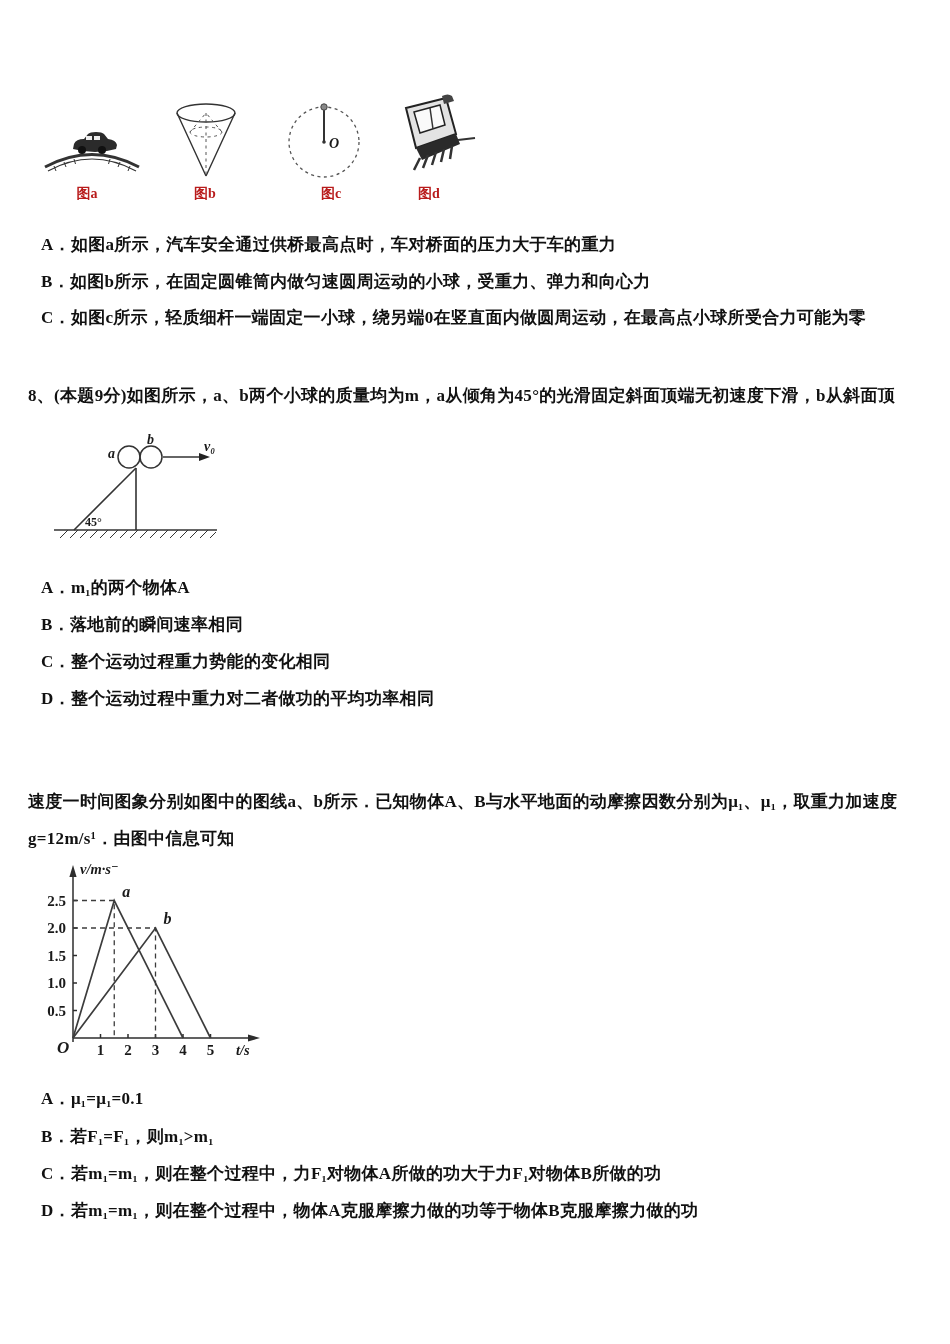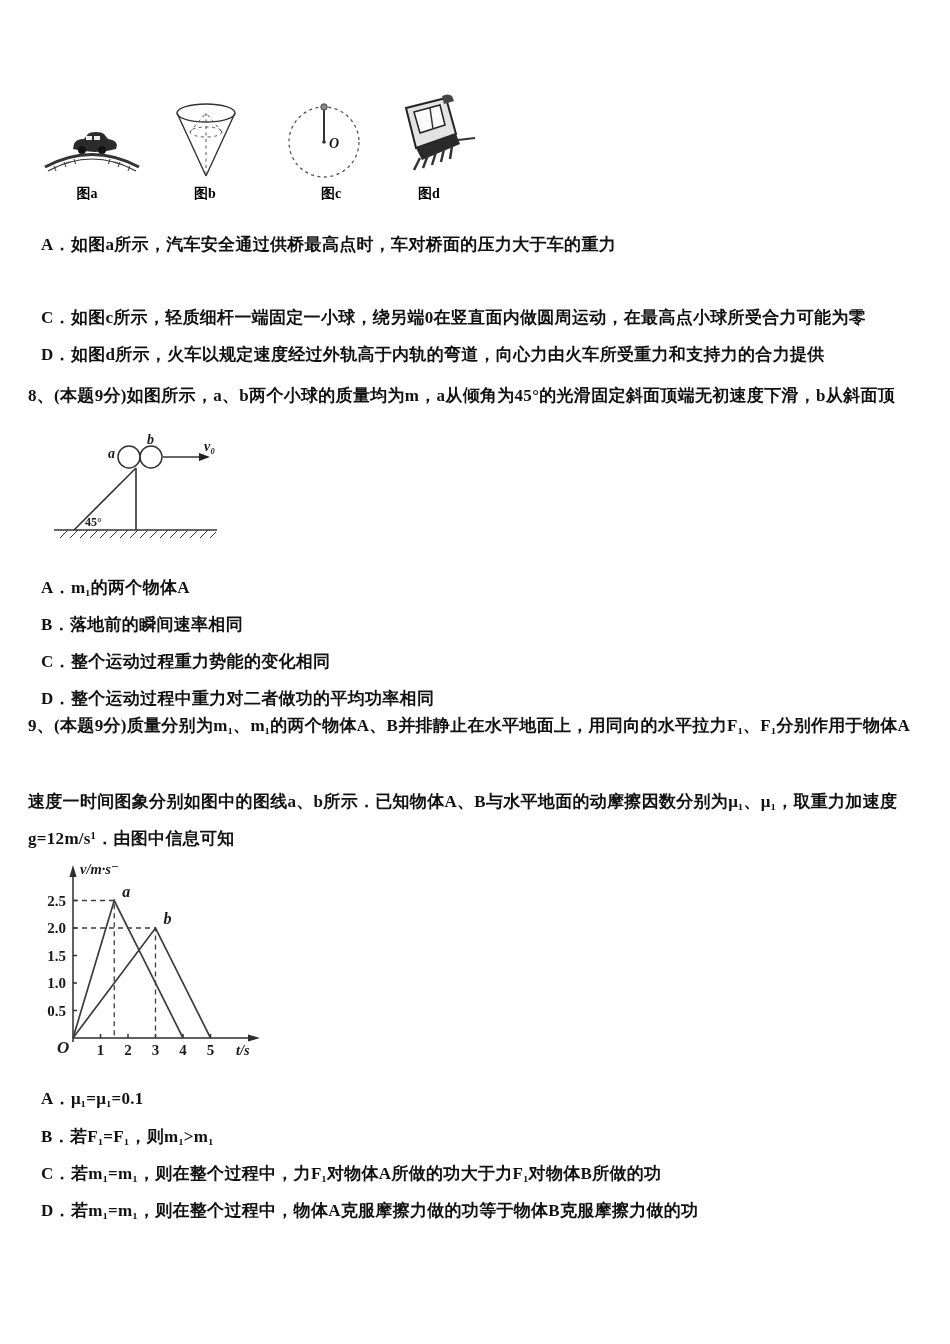--- a/index.html
+++ b/index.html
@@ -6,21 +6,21 @@
   .page{
     position:relative;width:950px;height:1344px;background:#ffffff;
     font-family:"Liberation Serif","DejaVu Serif",serif;
     color:#111;overflow:hidden;
   }
   .tline{
     position:absolute;white-space:nowrap;
     font-size:17px;font-weight:700;letter-spacing:.3px;
   }
   .figlabel{
-    position:absolute;font-size:14px;font-weight:700;color:#000000;
+    position:absolute;font-size:14px;font-weight:700;color:#b91c1c;
     transform:translateX(-50%);
     padding-left:6px;
   }
   svg{position:absolute;overflow:visible;}
   svg .ln{stroke:#333;fill:none;}
   svg .dashln{stroke:#555;fill:none;stroke-dasharray:3 3.5;}
   svg .ax{stroke:#2d2d2d;stroke-width:1.5;fill:none;}
   svg .axf{fill:#2d2d2d;stroke:none;}
   svg .ser{stroke:#3c3c3c;stroke-width:1.7;fill:none;}
   svg .dash{stroke:#3c3c3c;stroke-width:1.3;fill:none;stroke-dasharray:5 4;}
@@ -75,22 +75,22 @@
     <path class="ln" d="M68,48 L85,46" stroke-width="2"></path>
     <path d="M52,4 q6,-3 10,0 l2,5 -10,3 z" fill="#444"></path>
   </svg>
 
   <div class="figlabel" style="left:84px;top:185px">图a</div>
   <div class="figlabel" style="left:202px;top:185px">图b</div>
   <div class="figlabel" style="left:328px;top:185px">图c</div>
   <div class="figlabel" style="left:426px;top:185px">图d</div>
 
   <div class="tline" style="left:41px;top:233px">A．如图a所示，汽车安全通过供桥最高点时，车对桥面的压力大于车的重力</div>
+  <div class="tline" style="left:41px;top:270px">B．如图b所示，在固定圆锥筒内做匀速圆周运动的小球，受重力、弹力和向心力</div>
   <div class="tline" style="left:41px;top:306px">C．如图c所示，轻质细杆一端固定一小球，绕另端0在竖直面内做圆周运动，在最高点小球所受合力可能为零</div>
-  <div class="tline" style="left:41px;top:343px">D．如图d所示，火车以规定速度经过外轨高于内轨的弯道，向心力由火车所受重力和支持力的合力提供</div>
 
   <div class="tline" style="left:28px;top:384px">8、(本题9分)如图所示，a、b两个小球的质量均为m，a从倾角为45°的光滑固定斜面顶端无初速度下滑，b从斜面顶</div>
 
   <svg style="left:52px;top:440px" width="230" height="108" viewBox="0 0 230 108">
 
     <line class="ln" x1="2" y1="90" x2="165" y2="90" stroke-width="1.6"></line>
     <g class="ln" stroke-width="1">
       <path d="M8,98 l8,-8 M18,98 l8,-8 M28,98 l8,-8 M38,98 l8,-8 M48,98 l8,-8 M58,98 l8,-8 M68,98 l8,-8 M78,98 l8,-8 M88,98 l8,-8 M98,98 l8,-8 M108,98 l8,-8 M118,98 l8,-8 M128,98 l8,-8 M138,98 l8,-8 M148,98 l8,-8 M158,98 l6,-6"></path>
     </g>
 
@@ -106,21 +106,20 @@
     <text class="dlabel" x="95" y="4">b</text>
     <text class="dlabel" x="152" y="11">v₀</text>
     <text class="small" x="33" y="86">45°</text>
   </svg>
 
   <div class="tline" style="left:41px;top:576px">A．m₁的两个物体A</div>
   <div class="tline" style="left:41px;top:613px">B．落地前的瞬间速率相同</div>
   <div class="tline" style="left:41px;top:650px">C．整个运动过程重力势能的变化相同</div>
   <div class="tline" style="left:41px;top:687px">D．整个运动过程中重力对二者做功的平均功率相同</div>
 
-  <div class="tline" style="left:28px;top:714px">9、(本题9分)质量分别为m₁、m₁的两个物体A、B并排静止在水平地面上，用同向的水平拉力F₁、F₁分别作用于物体A</div>
   <div class="tline" style="left:28px;top:790px">速度一时间图象分别如图中的图线a、b所示．已知物体A、B与水平地面的动摩擦因数分别为μ₁、μ₁，取重力加速度</div>
   <div class="tline" style="left:28px;top:827px">g=12m/s¹．由图中信息可知</div>
 
   <svg style="left:38px;top:858px" width="300" height="212" viewBox="0 0 300 212">
       <line x1="35" y1="180" x2="212" y2="180" class="ax"></line>
       <polygon points="222,180 210,176.4 210,183.6" class="axf"></polygon>
       <line x1="35" y1="184" x2="35" y2="16" class="ax"></line>
       <polygon points="35,7 31.4,19 38.6,19" class="axf"></polygon>
       <line x1="62.5" y1="180" x2="62.5" y2="176" class="ax"></line>
       <text x="62.5" y="197" class="tick tx">1</text>

